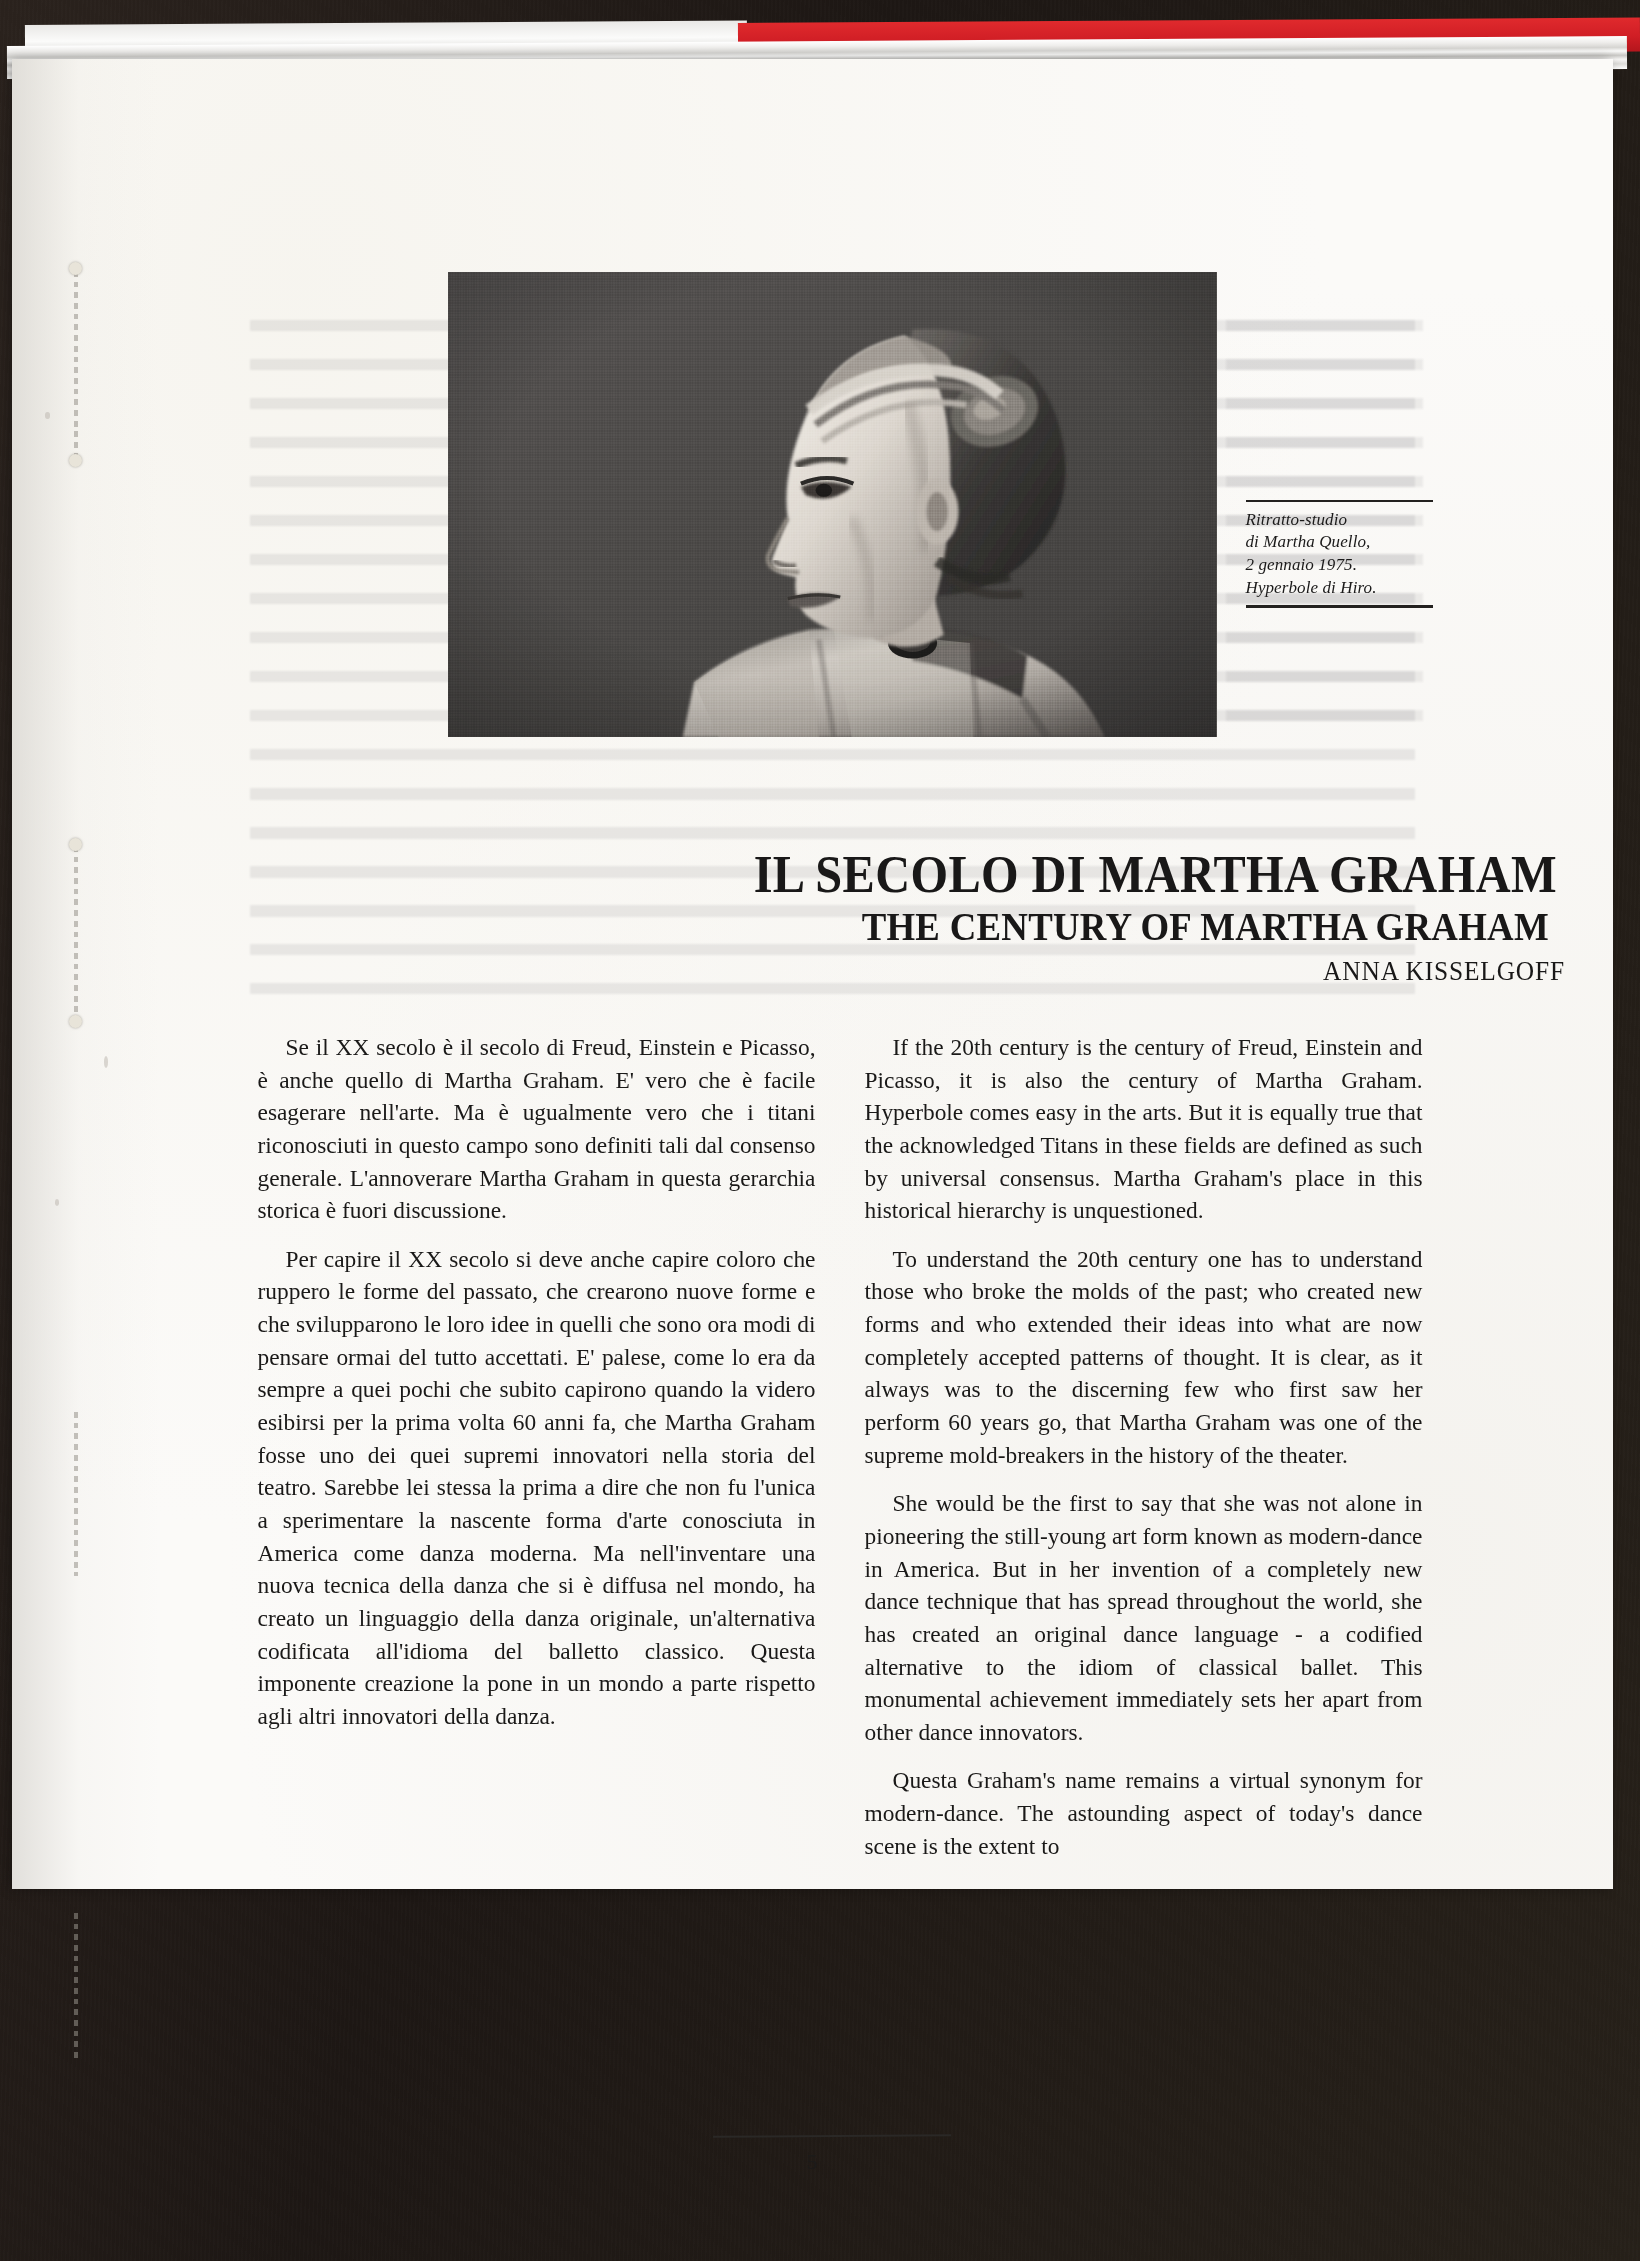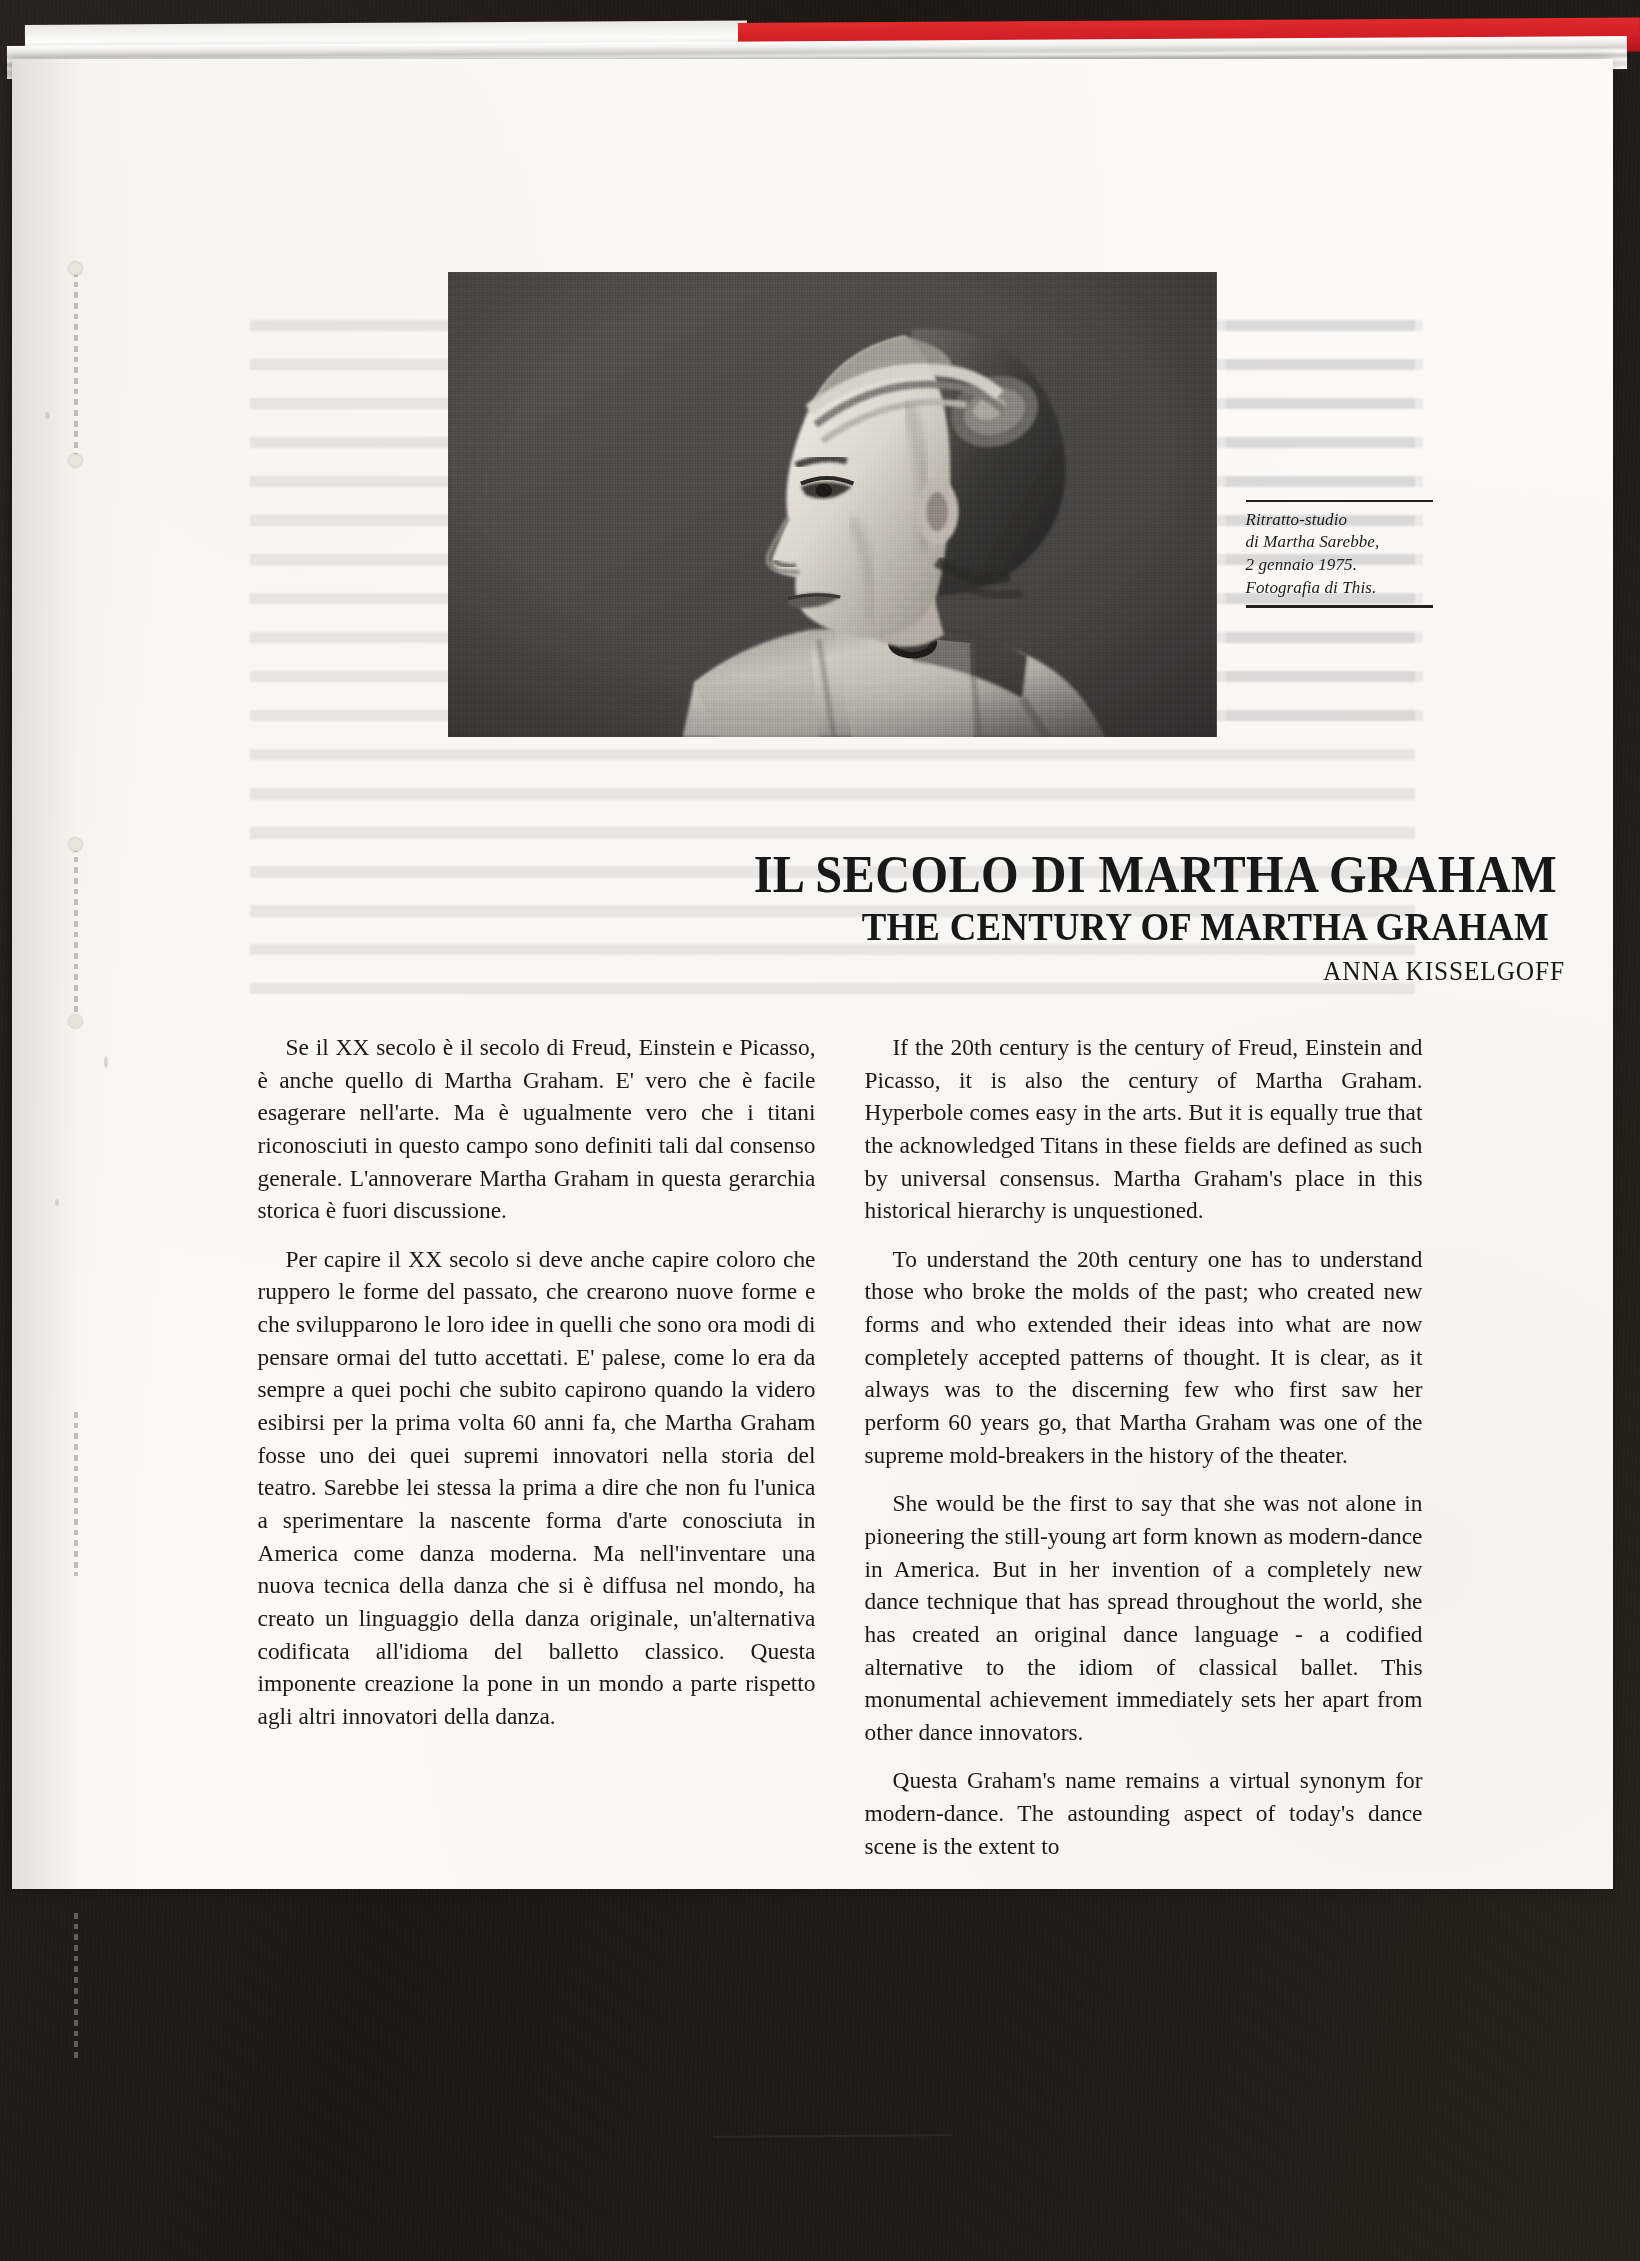--- a/index.html
+++ b/index.html
@@ -406,23 +406,23 @@
             </g>
 
             <rect width="937" height="567" fill="url(#vig)"></rect>
           </svg>
         </div>
       </div>
 
       <div class="caption">
         <div class="rule"></div>
         <span class="line">Ritratto-studio</span>
-        <span class="line">di Martha Sarebbe,</span>
+        <span class="line">di Martha Quello,</span>
         <span class="line">2 gennaio 1975.</span>
-        <span class="line">Fotografia di This.</span>
+        <span class="line">Hyperbole di Hiro.</span>
         <div class="rule bottom"></div>
       </div>
 
       <div class="titles">
         <div class="title-main">IL SECOLO DI MARTHA GRAHAM</div>
         <div class="title-sub">THE CENTURY OF MARTHA GRAHAM</div>
         <div class="byline">ANNA KISSELGOFF</div>
       </div>
 
       <div class="columns">

